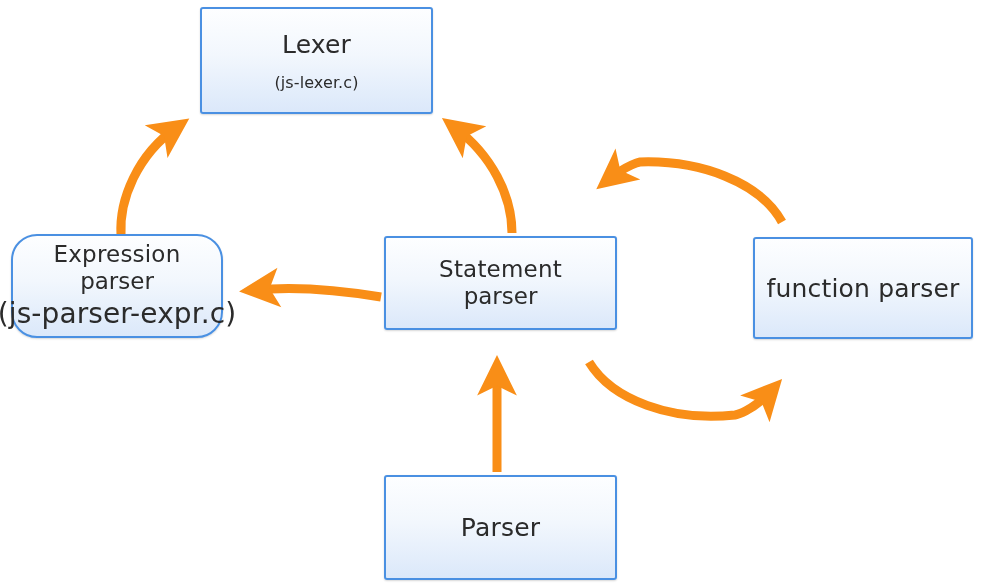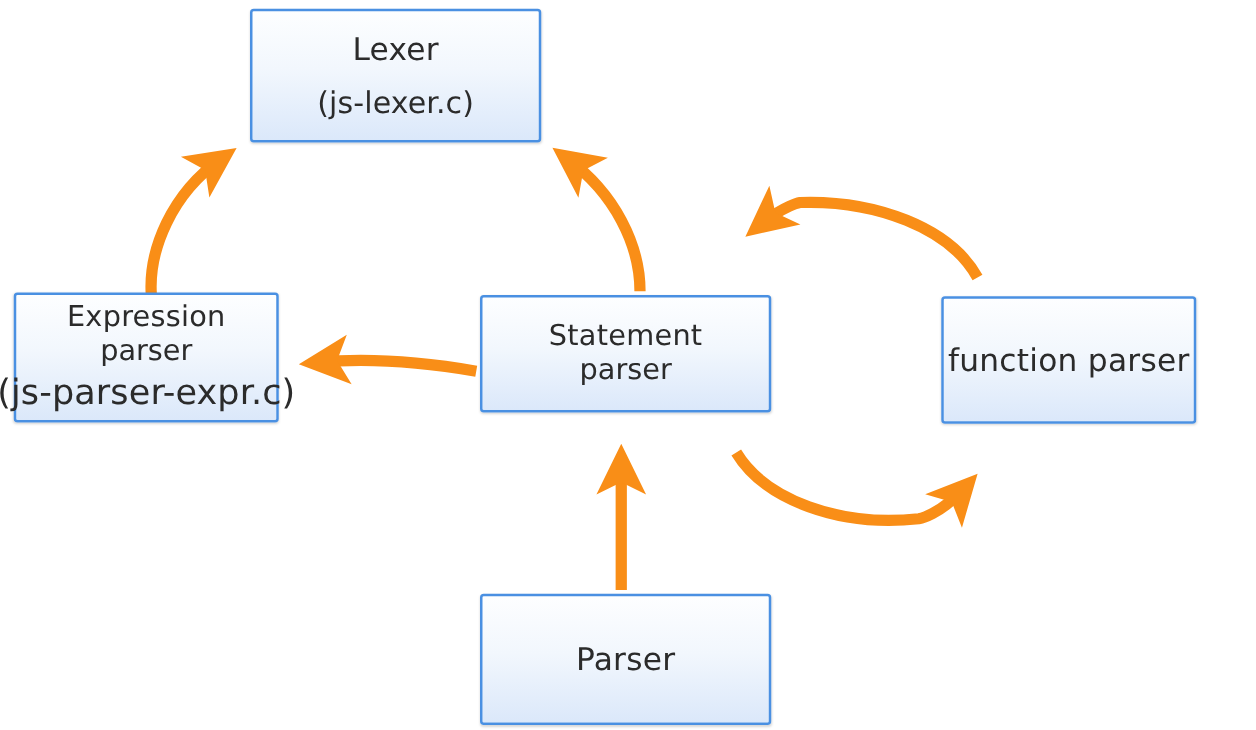--- a/index.html
+++ b/index.html
@@ -32,21 +32,21 @@
     color: #2b2b2b;
     line-height: 1.24;
     z-index: 3;
   }
   .node .title {
     font-size: 25px;
     letter-spacing: 0.2px;
     white-space: nowrap;
   }
   .node .subtitle {
-    font-size: 24px;
+    font-size: 16px;
     letter-spacing: 0.1px;
     white-space: nowrap;
     margin-top: 13px;
   }
   .node.two-line .title {
     font-size: 23px;
     line-height: 1.18;
   }
   .node.two-line .subtitle {
     font-size: 28px;
@@ -89,32 +89,32 @@
     <path d="M 589 362 C 612 400 672 422 735 415 C 735 415 752 412 772 390" fill="none" stroke="#f98e17" stroke-width="9" stroke-linecap="butt" marker-end="url(#ah)"></path>
 
     <path d="M 497 472 L 497 370" fill="none" stroke="#f98e17" stroke-width="9" stroke-linecap="butt" marker-end="url(#ah)"></path>
   </svg>
 
   <div class="node" style="left:200px; top:7px; width:233px; height:107px;">
     <div class="title">Lexer</div>
     <div class="subtitle">(js-lexer.c)</div>
   </div>
 
-  <div class="node two-line" style="left:11px; top:234px; width:212px; height:104px;">
+  <div class="node two-line" style="left:11px; top:234px; width:212px; height:104px;border-radius:26px;">
     <div class="title">Expression</div>
     <div class="title-line2">parser</div>
     <div class="subtitle">(js-parser-expr.c)</div>
   </div>
 
   <div class="node two-line" style="left:384px; top:236px; width:233px; height:94px;">
     <div class="title">Statement</div>
     <div class="title-line2">parser</div>
   </div>
 
-  <div class="node" style="left:753px; top:237px; width:204px; height:102px;">
+  <div class="node" style="left:753px; top:237px; width:220px; height:102px;">
     <div class="title">function parser</div>
   </div>
 
   <div class="node" style="left:384px; top:475px; width:233px; height:105px;">
     <div class="title">Parser</div>
   </div>
 
 </div>
 
 </body></html>

